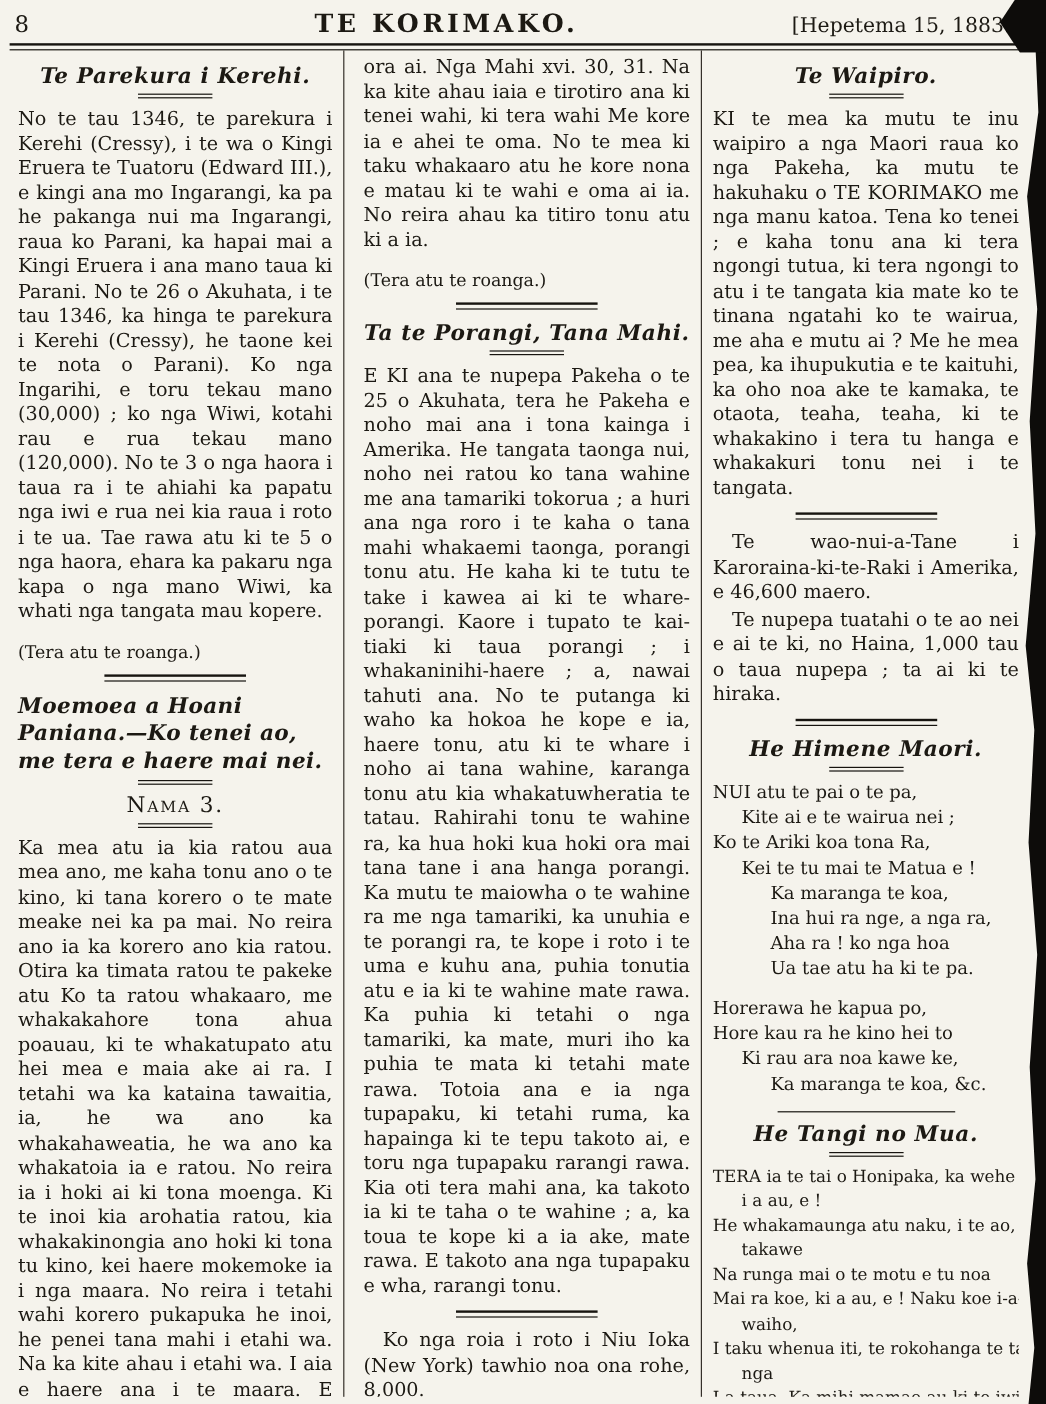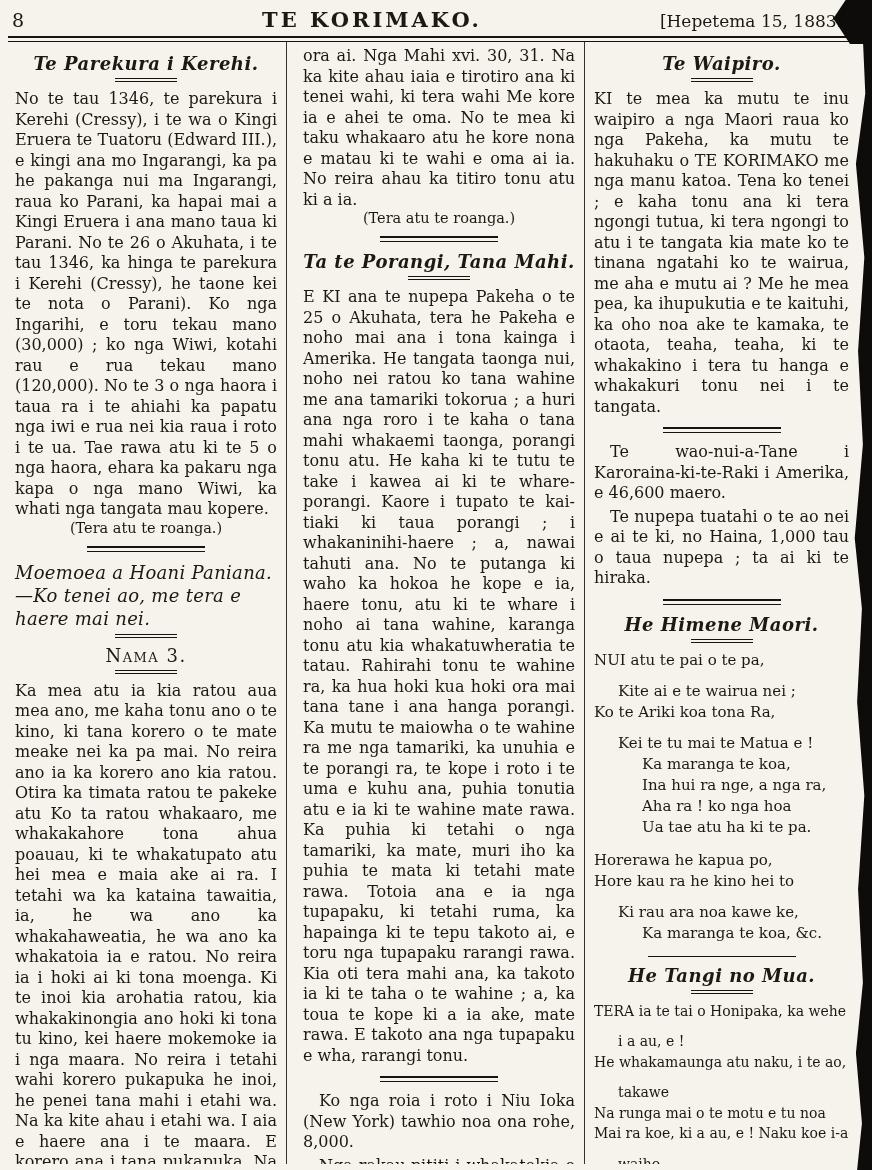--- a/index.html
+++ b/index.html
@@ -12,34 +12,34 @@
   .issue-date{width:200px;text-align:right;font-size:17px;}
   .head-rule{margin:3px 10px 0 8px;border-top:2px solid #17140f;border-bottom:1px solid #17140f;height:3px;}
   
   .cols{display:flex;padding:0 14px 0 6px;height:1122px;}
   .col{padding:4px 9px 0 9px;overflow:hidden;box-sizing:content-box;}
   .col-1{width:262px;}
   .col-2{width:272px;border-left:1px solid #35302a;border-right:1px solid #35302a;padding-left:16px;}
   .col-3{flex:1;}
   
   .art-title{font-size:18px;font-weight:bold;font-style:italic;text-align:center;margin:7px 0 2px;letter-spacing:.5px;}
-  .art-title-left{font-size:18px;font-weight:normal;font-style:italic;text-align:left;margin:8px 0 2px;letter-spacing:.3px;line-height:23px;}
+  .art-title-left{font-size:18px;font-weight:bold;font-style:italic;text-align:left;margin:8px 0 2px;letter-spacing:.3px;line-height:23px;}
   .subhead{text-align:center;font-variant:small-caps;font-size:18px;letter-spacing:1.5px;margin:5px 0 0;}
   .body-par{font-size:16px;line-height:20.5px;text-align:justify;margin:0;}
   .note-par{font-size:16px;line-height:20.5px;text-align:justify;text-indent:16px;margin:0 0 3px;}
-  .roanga{text-align:center;font-size:14.5px;margin:0 0 0;}
+  .roanga{text-align:left;font-size:14.5px;margin:16px 0 0;}
   .hr-sm{width:62px;height:2px;margin:4px auto 7px;border-top:1px solid #17140f;border-bottom:1px solid #17140f;}
   .hr-md{width:118px;height:3px;margin:10px auto 9px;border-top:2px solid #17140f;border-bottom:1px solid #17140f;}
   .hr-thin{width:148px;height:0;margin:10px auto 8px;border-top:1px solid #17140f;}
   
   .air{font-size:14px;margin:2px 0 6px 2px;}
   .poem{margin:2px 0 12px;}
   .poem-line{font-size:15px;line-height:21px;white-space:nowrap;overflow:hidden;}
   .tangi-poem .poem-line{font-size:14px;line-height:20.5px;}
-  .indent1{padding-left:24px;margin-top:10px;}
+  .indent1{padding-left:24px;}
   .indent2{padding-left:48px;}
   
   .scan-edge{position:absolute;top:0;right:0;width:24px;height:100%;background:#0d0c0a;
     clip-path:polygon(55% 0,100% 0,100% 100%,38% 100%,58% 96%,33% 90%,62% 84%,42% 76%,68% 68%,38% 60%,58% 52%,28% 46%,62% 38%,42% 30%,68% 22%,33% 14%,72% 8%);}
   .scan-corner{position:absolute;top:0;right:0;width:44px;height:44px;background:#0d0c0a;
     clip-path:polygon(100% 0,100% 100%,50% 100%,12% 42%,40% 0);}
 </style>
 </head>
 <body>
 

